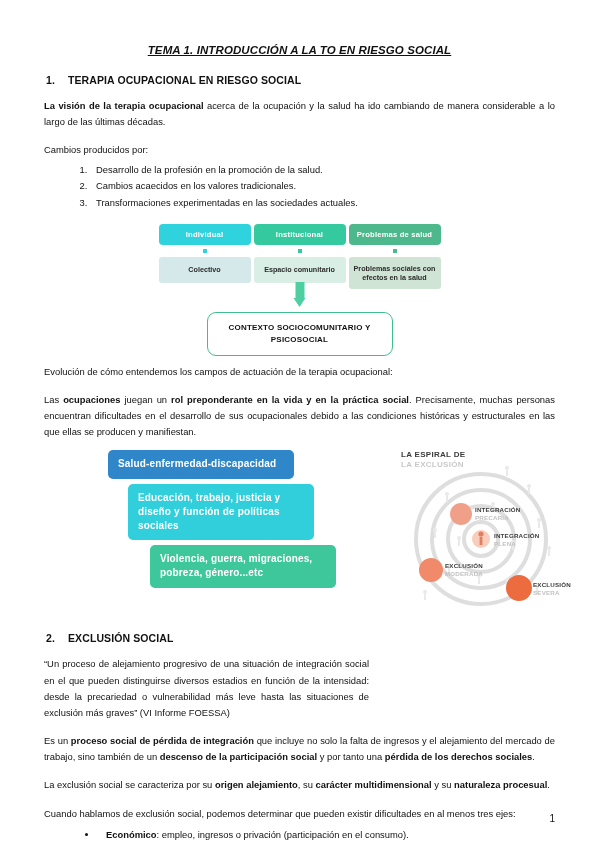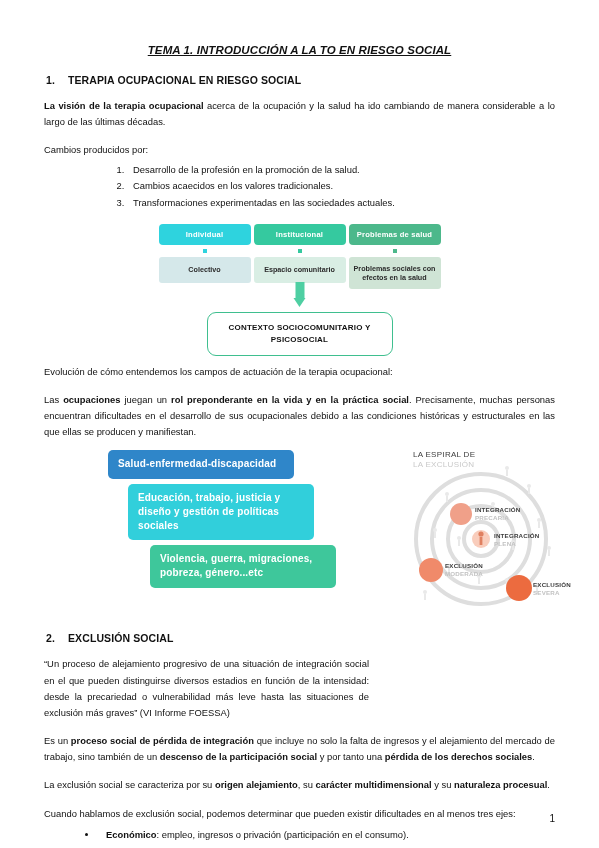--- a/index.html
+++ b/index.html
@@ -17,21 +17,21 @@
   .sect{
     font-size:10.5px;font-weight:bold;margin:18px 0 0 0;padding-left:24px;
     letter-spacing:.1px;
   }
   .sect .num{display:inline-block;width:22px;margin-left:-22px;}
 
   p.para{font-size:9.4px;line-height:1.72;margin:12px 0 0 0;text-align:justify;}
   b{font-weight:bold;}
 
   ol.numlist{margin:3px 0 0 0;padding-left:46px;font-size:9.4px;line-height:1.78;}
-  ol.numlist li{padding-left:6px;margin-left:37px;}
+  ol.numlist li{padding-left:6px;}
 
   ul.bullets{margin:4px 0 0 0;padding-left:54px;font-size:9.4px;line-height:1.82;}
   ul.bullets li{padding-left:8px;}
 
   .pagenum{position:absolute;right:44px;bottom:24px;font-size:10px;}
 
   
   .fig1{position:relative;height:128px;margin-top:12px;}
   .cols{display:flex;justify-content:center;gap:3px;}
   .col{width:92px;display:flex;flex-direction:column;align-items:center;}
@@ -83,21 +83,21 @@
     font-size:10px;font-weight:bold;line-height:1.42;letter-spacing:.15px;
     padding:7px 10px;
   }
   .cb1{background:#2f86c9;width:186px;margin-left:0;}
   .cb2{background:#31cfdb;width:186px;margin-left:20px;margin-top:5px;}
   .cb3{background:#3ec79b;width:186px;margin-left:42px;margin-top:5px;}
 
   
   .spiral{position:absolute;right:-6px;top:-4px;width:172px;height:166px;}
   .sp-title{
-    position:absolute;left:24px;top:8px;font-size:8px;font-weight:normal;
+    position:absolute;left:12px;top:8px;font-size:8px;font-weight:bold;
     letter-spacing:.3px;line-height:1.25;color:#3c3c3c;
   }
   .sp-title .l2{color:#c9c9c9;}
   .sp-lbl{position:absolute;font-size:6.2px;font-weight:bold;line-height:1.2;letter-spacing:.2px;color:#3c3c3c;}
   .sp-lbl .s2{color:#c2c2c2;display:block;}
 </style>
 </head>
 <body>
 
 <div class="page">
@@ -148,21 +148,21 @@
   <p class="para">Evolución de cómo entendemos los campos de actuación de la terapia ocupacional:</p>
 
   <p class="para">
     <span>Las </span><b>ocupaciones</b><span> juegan un </span><b>rol preponderante en la vida y en la práctica social</b><span>. Precisamente, muchas personas encuentran dificultades en el desarrollo de sus ocupacionales debido a las condiciones históricas y estructurales en las que ellas se producen y manifiestan.</span>
   </p>
 
   <div class="fig2">
 
     <div class="casc">
       <div class="cbox cb1">Salud-enfermedad-discapacidad</div>
-      <div class="cbox cb2">Educación, trabajo, justicia y diseño y gestión de políticas sociales</div>
+      <div class="cbox cb2">Educación, trabajo, justicia y diseño y función de políticas sociales</div>
       <div class="cbox cb3">Violencia, guerra, migraciones, pobreza, género...etc</div>
     </div>
 
     <div class="spiral">
       <svg width="172" height="166" viewBox="0 0 172 166">
         <g fill="none" stroke="#dedede" stroke-width="4">
           <circle cx="92" cy="97" r="17"></circle>
           <circle cx="92" cy="97" r="33"></circle>
           <circle cx="92" cy="97" r="49"></circle>
           <circle cx="92" cy="97" r="65"></circle>

